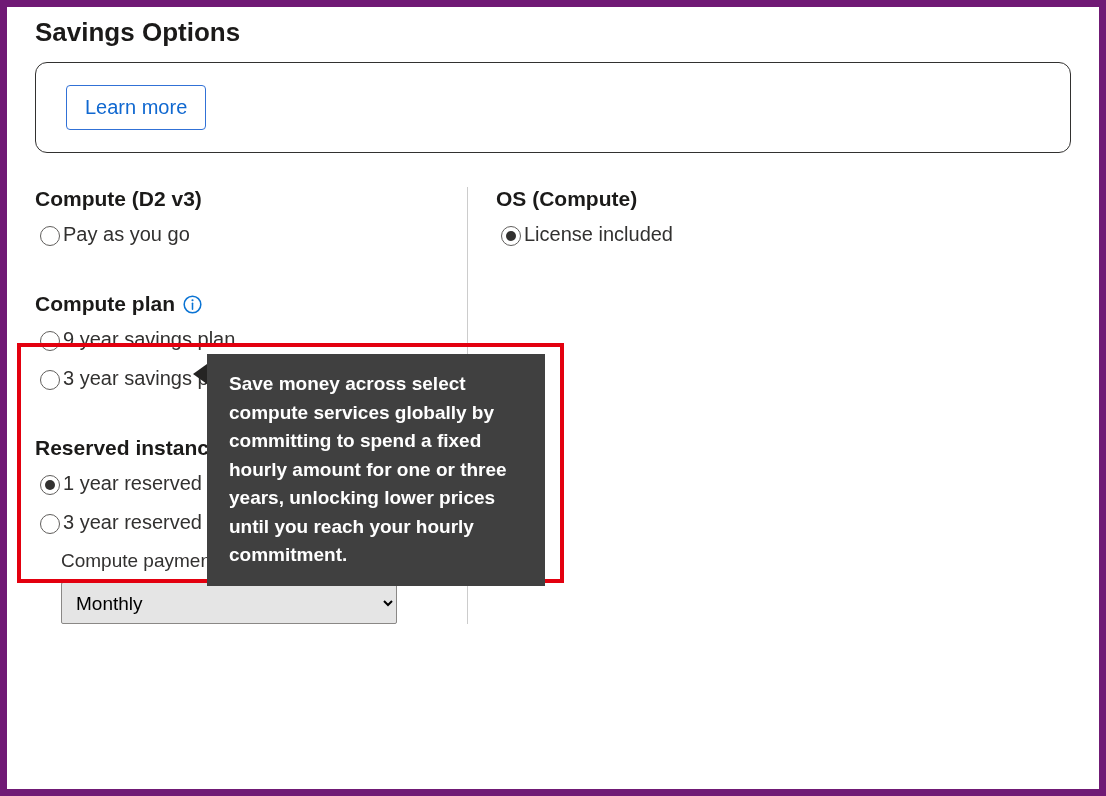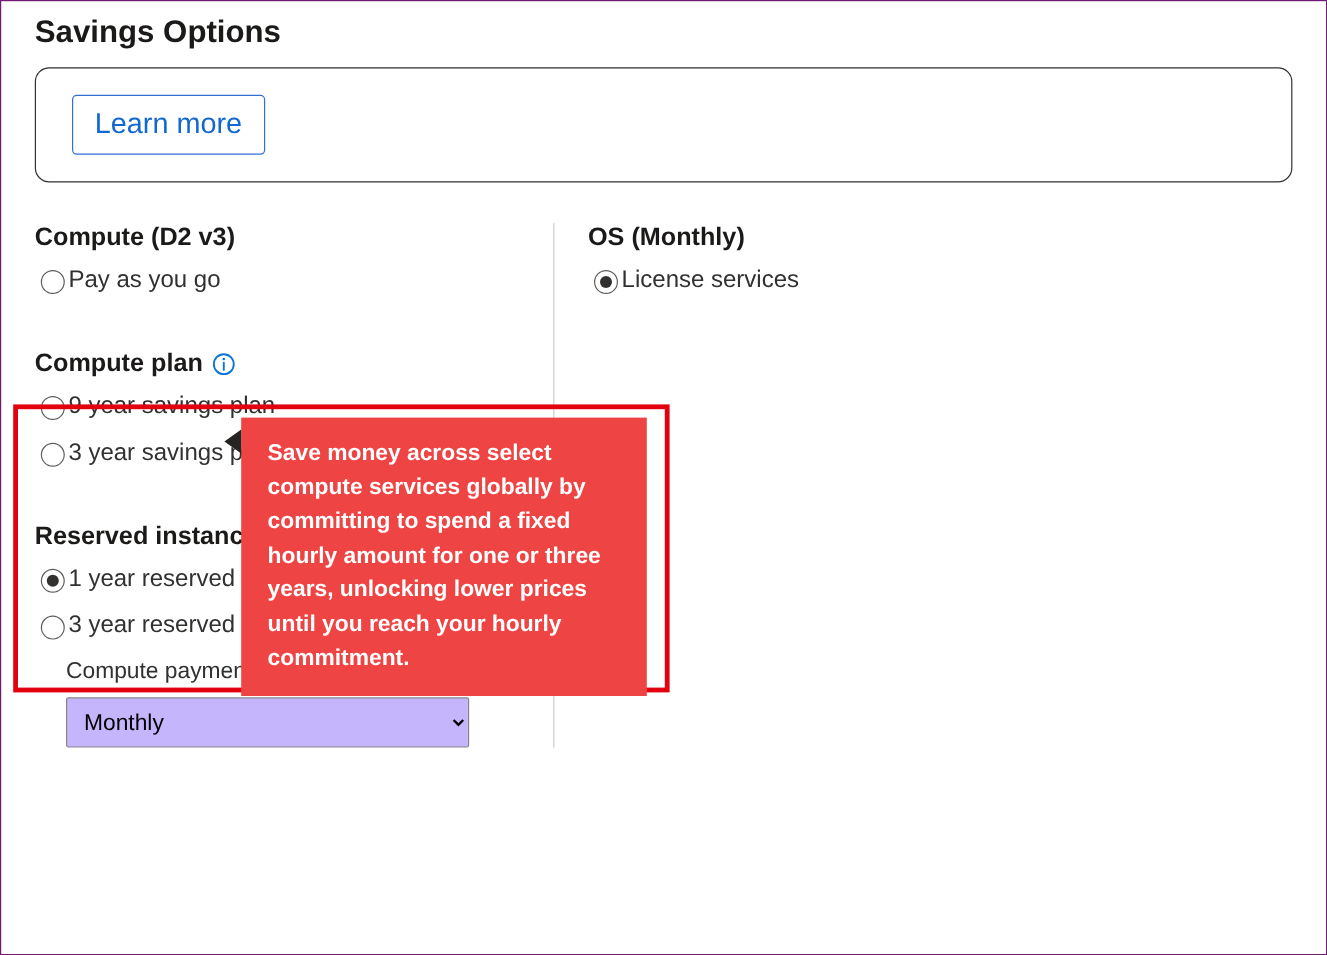--- a/index.html
+++ b/index.html
@@ -8,21 +8,21 @@
   }
   html, body {
     margin: 0;
     padding: 0;
     background: #fff;
     color: #323130;
   }
   .panel {
     width: 1106px;
     height: 796px;
-    border: 1px solid #701a75;
+    border: 7px solid #701a75;
     padding: 10px 28px 28px 28px;
     position: relative;
   }
   .title {
     font-size: 26px;
     font-weight: 700;
     margin: 0 0 14px 0;
     color: #1b1a19;
   }
   .banner {
@@ -37,21 +37,21 @@
   .banner-text {
     font-size: 21px;
     color: #323130;
   }
   .learn-more-btn {
     border: 1px solid #3171d6;
     color: #1068d0;
     background: #fff;
     border-radius: 4px;
     padding: 10px 18px;
-    font-size: 24px;
+    font-size: 20px;
     font-weight: 400;
     cursor: pointer;
   }
 
   .columns {
     display: flex;
     margin-top: 15px;
   }
   .col-left {
     width: 432px;
@@ -122,34 +122,34 @@
     margin: 16px 0 10px 26px;
   }
   .payment-select {
     margin-left: 26px;
     width: 336px;
     height: 42px;
     font-size: 19px;
     padding: 4px 10px;
     border: 1px solid #8a8886;
     border-radius: 2px;
-    background: #c4b5fd;
+    background: #e5e5e5;
   }
 
   
   .highlight-box {
     position: absolute;
     border: 4px solid #e3000f;
     pointer-events: none;
   }
 
   
   .tooltip {
     position: absolute;
-    background: #ef4444;
+    background: #404040;
     color: #fff;
     font-size: 19px;
     font-weight: 600;
     line-height: 1.5;
     padding: 16px 22px;
     max-width: 338px;
   }
   .tooltip::before {
     content: "";
     position: absolute;
@@ -231,25 +231,25 @@
         <div class="payment-label">Compute payment options:</div>
         <select class="payment-select">
           <option>Monthly</option>
         </select>
       </div>
 
     </div>
 
     <div class="col-right">
       <div class="section-block">
-        <div class="section-title">OS (Monthly)</div>
+        <div class="section-title">OS (Compute)</div>
 
         <label class="radio-row">
           <input type="radio" name="os-group" class="radio-input" checked="" style="">
-          <span class="radio-label">License services</span>
+          <span class="radio-label">License included</span>
         </label>
       </div>
     </div>
 
   </div>
 
   <div class="highlight-box" style="left:10px; top:336px; width:547px; height:240px;"></div>
 
   <div class="tooltip" style="left:200px; top:347px;">
     <span>Save money across select compute services globally by committing to spend a fixed hourly amount for one or three years, unlocking lower prices until you reach your hourly commitment.</span>

